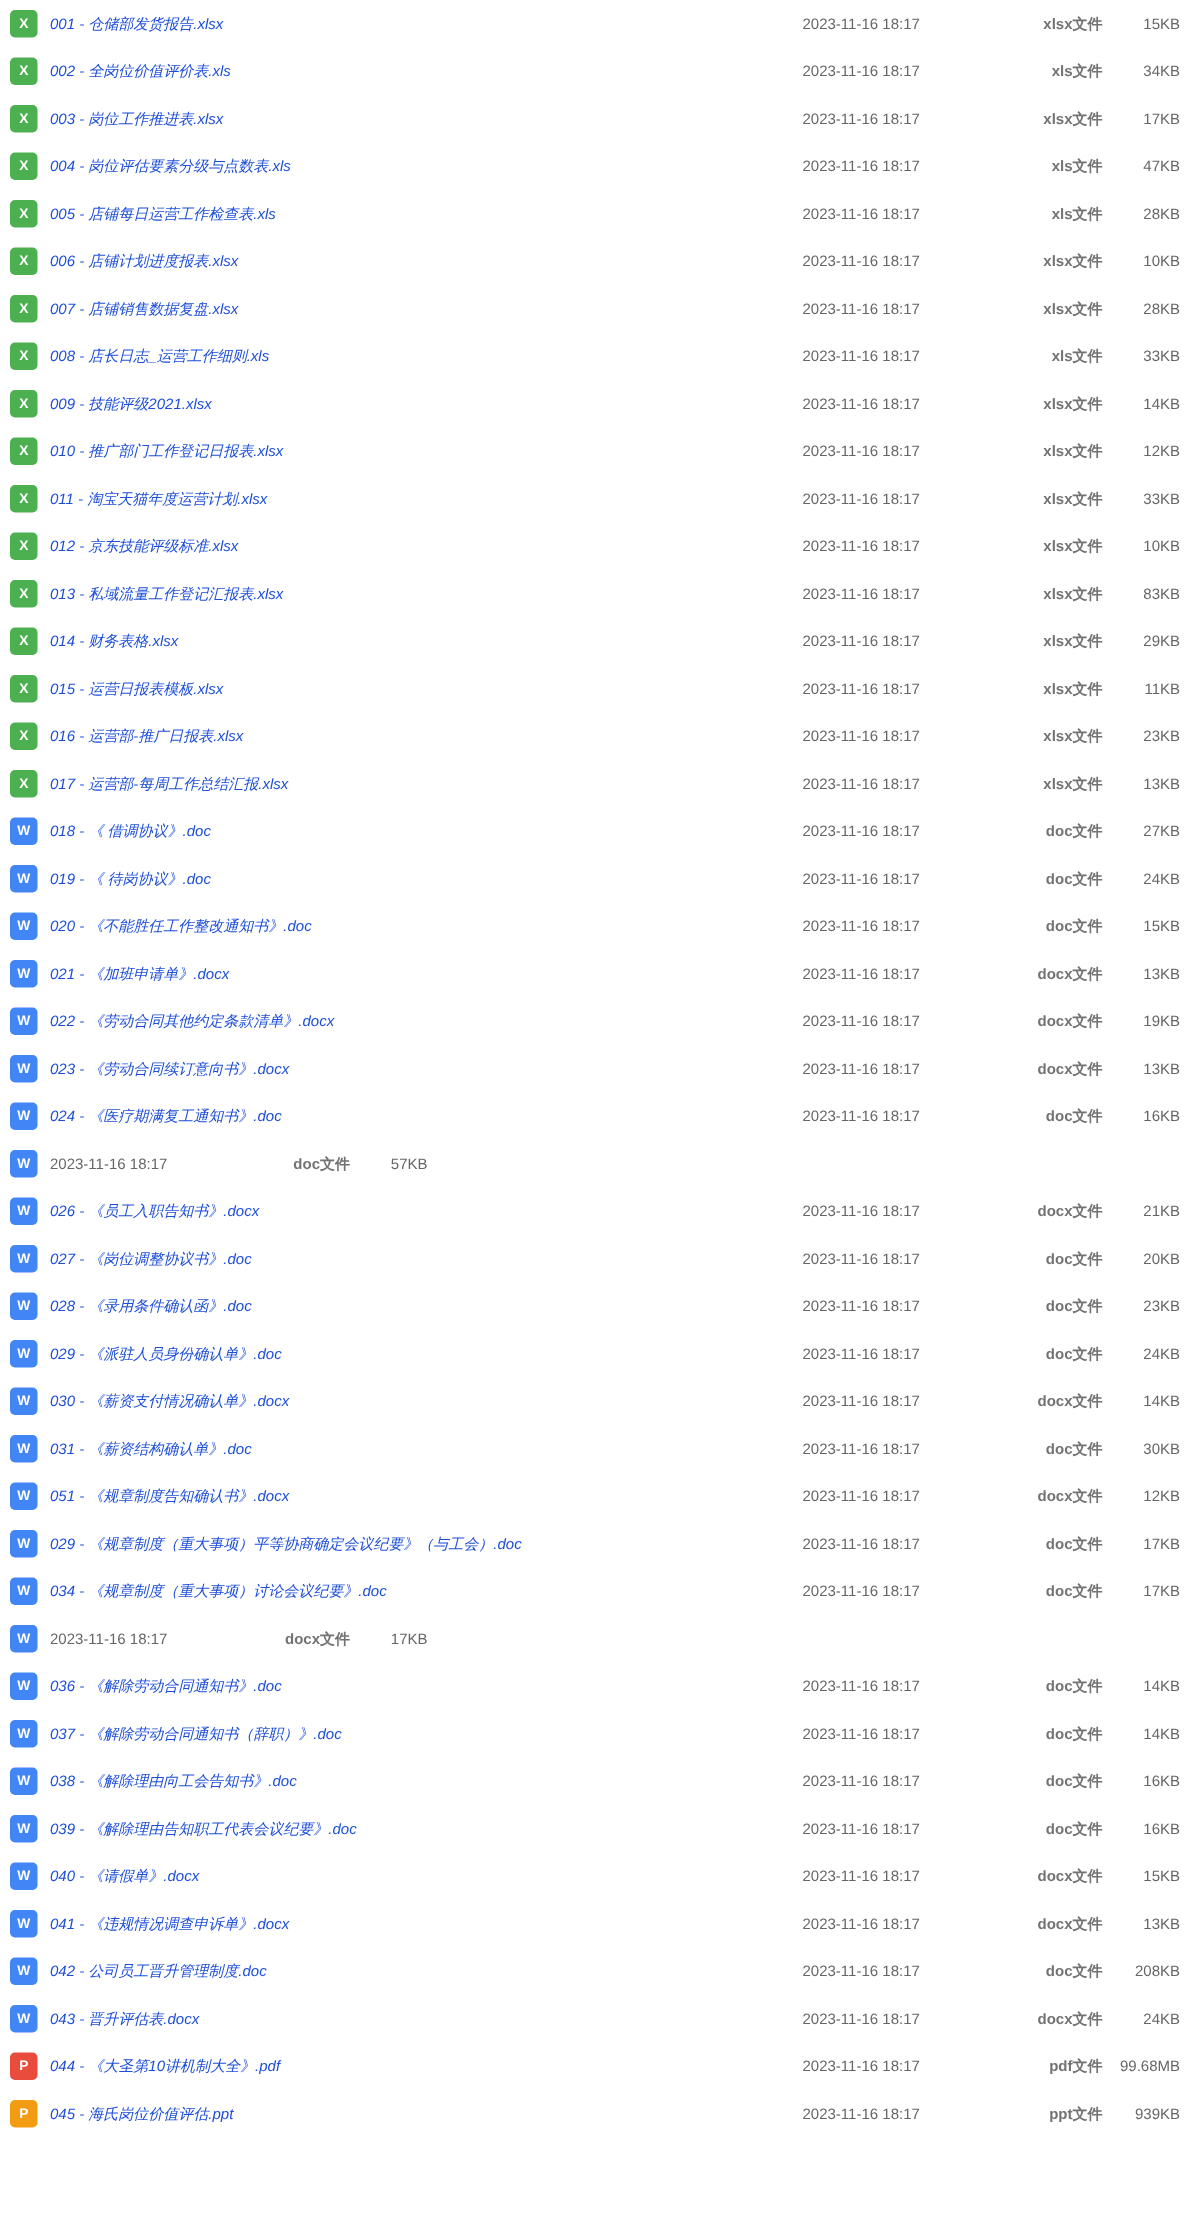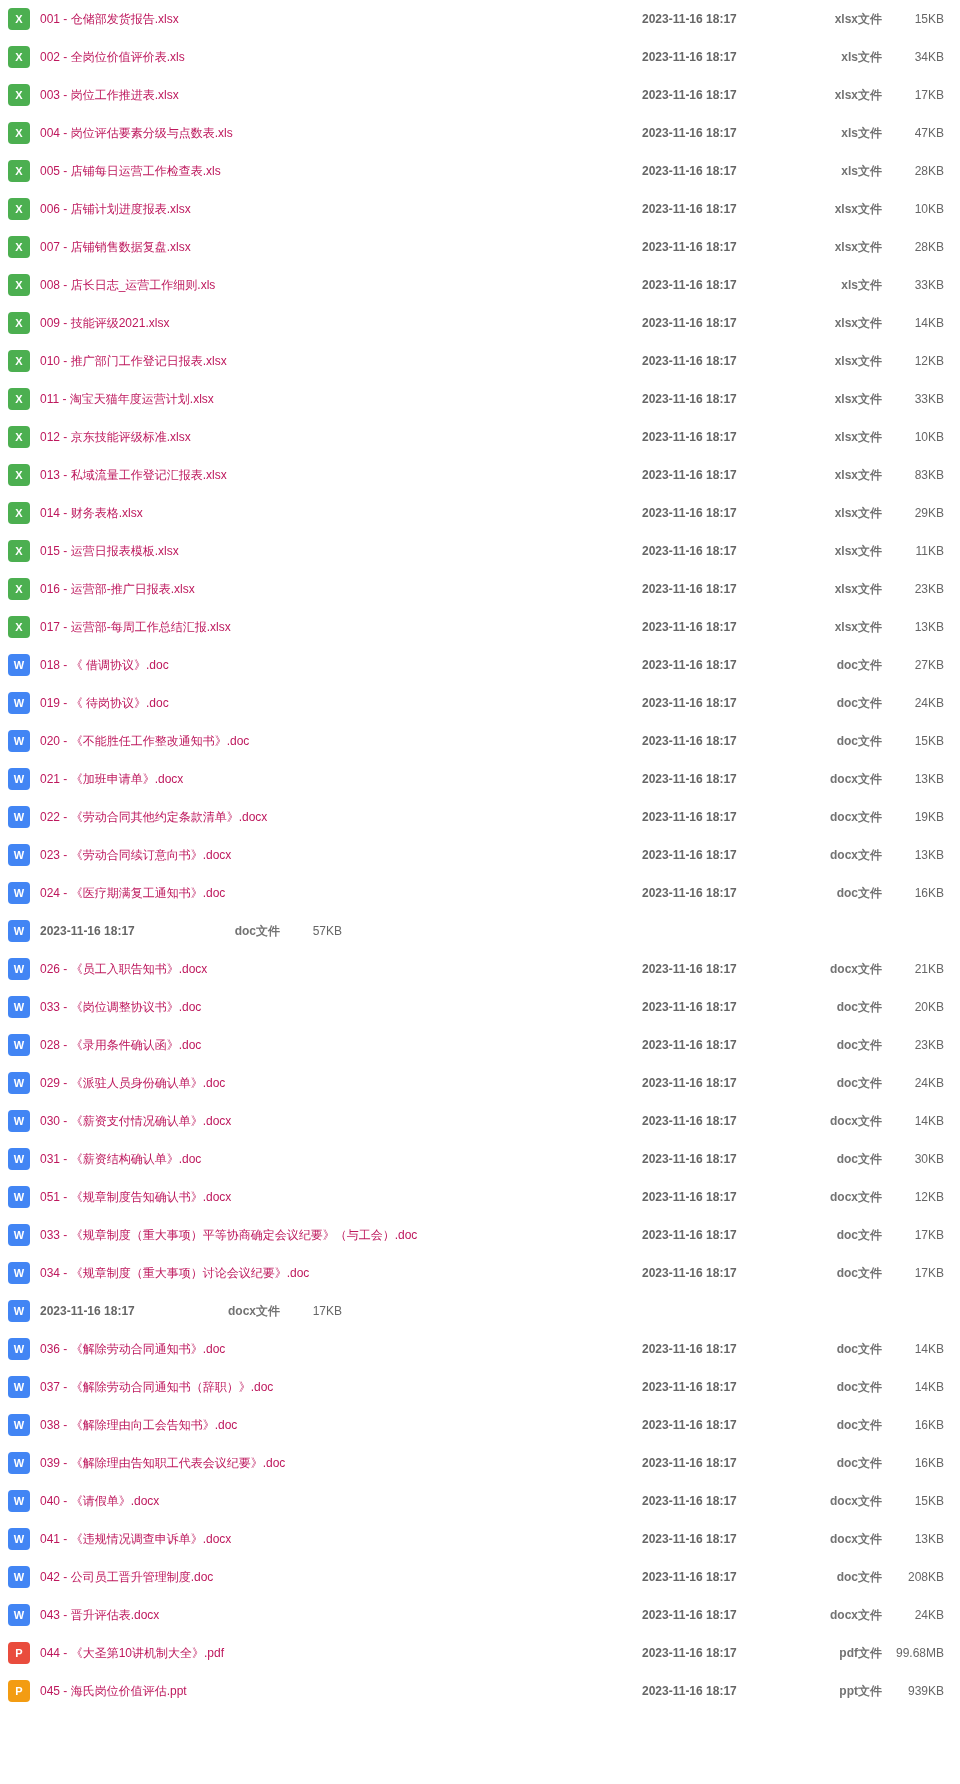--- a/index.html
+++ b/index.html
@@ -32,31 +32,31 @@
     font-size: 11px;
     font-weight: bold;
     color: #fff;
   }
   .icon-xls { background: #4CAF50; }
   .icon-doc { background: #4285F4; }
   .icon-pdf { background: #E94C3D; }
   .icon-ppt { background: #F39C12; }
   .file-name {
     flex: 1;
-    color: #be185d;
+    color: #1d4ed8;
     white-space: nowrap;
     overflow: hidden;
     text-overflow: ellipsis;
+    font-style: italic;
   }
   .file-date {
     width: 140px;
     color: #666;
     text-align: left;
     flex-shrink: 0;
-    font-weight: bold;
   }
   .file-type {
     width: 100px;
     color: #737373;
     text-align: right;
     flex-shrink: 0;
     font-weight: bold;
   }
   .file-size {
     width: 70px;
@@ -246,21 +246,21 @@
     </div>
     <div class="file-row">
       <div class="file-icon icon-doc">W</div>
       <div class="file-name">026 - 《员工入职告知书》.docx</div>
       <div class="file-date">2023-11-16 18:17</div>
       <div class="file-type">docx文件</div>
       <div class="file-size">21KB</div>
     </div>
     <div class="file-row">
       <div class="file-icon icon-doc">W</div>
-      <div class="file-name">033 - 《岗位调整协议书》.doc</div>
+      <div class="file-name">027 - 《岗位调整协议书》.doc</div>
       <div class="file-date">2023-11-16 18:17</div>
       <div class="file-type">doc文件</div>
       <div class="file-size">20KB</div>
     </div>
     <div class="file-row">
       <div class="file-icon icon-doc">W</div>
       <div class="file-name">028 - 《录用条件确认函》.doc</div>
       <div class="file-date">2023-11-16 18:17</div>
       <div class="file-type">doc文件</div>
       <div class="file-size">23KB</div>
@@ -288,21 +288,21 @@
     </div>
     <div class="file-row">
       <div class="file-icon icon-doc">W</div>
       <div class="file-name">051 - 《规章制度告知确认书》.docx</div>
       <div class="file-date">2023-11-16 18:17</div>
       <div class="file-type">docx文件</div>
       <div class="file-size">12KB</div>
     </div>
     <div class="file-row">
       <div class="file-icon icon-doc">W</div>
-      <div class="file-name">033 - 《规章制度（重大事项）平等协商确定会议纪要》（与工会）.doc</div>
+      <div class="file-name">029 - 《规章制度（重大事项）平等协商确定会议纪要》（与工会）.doc</div>
       <div class="file-date">2023-11-16 18:17</div>
       <div class="file-type">doc文件</div>
       <div class="file-size">17KB</div>
     </div>
     <div class="file-row">
       <div class="file-icon icon-doc">W</div>
       <div class="file-name">034 - 《规章制度（重大事项）讨论会议纪要》.doc</div>
       <div class="file-date">2023-11-16 18:17</div>
       <div class="file-type">doc文件</div>
       <div class="file-size">17KB</div>

